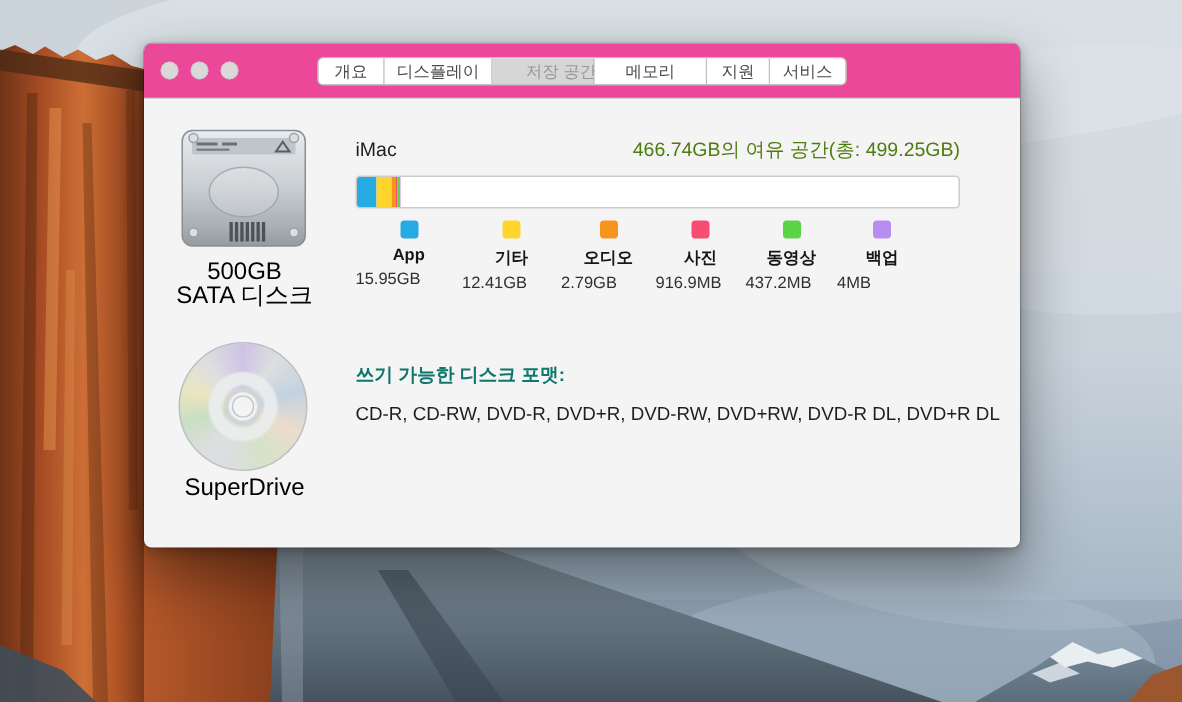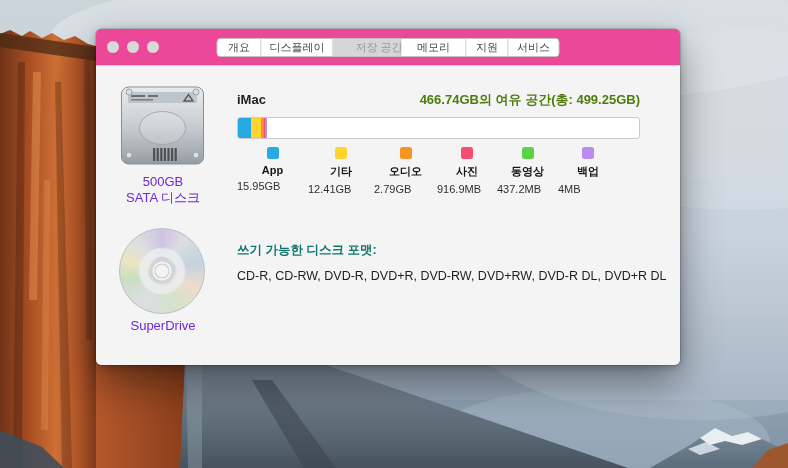--- a/index.html
+++ b/index.html
@@ -29,31 +29,31 @@
     position:absolute; top:9px; left:50%; transform:translateX(-50%);
     display:flex; height:19px; background:#fff;
     border:1px solid #c2c2c2; border-radius:4px; overflow:hidden; box-sizing:border-box;
   }
   .seg-btn {
     display:flex; align-items:center; justify-content:center;
     font-size:11px; color:#484848; background:#fff; white-space:nowrap;
     border-right:1px solid #c2c2c2; box-sizing:border-box; cursor:default;
   }
   .seg-btn:nth-child(1){ width:44px; } .seg-btn:nth-child(2){ width:72px; }
-  .seg-btn:nth-child(3){ width:68px;padding-left:24px; } .seg-btn:nth-child(4){ width:65px; }
+  .seg-btn:nth-child(3){ width:68px;padding-left:24px; } .seg-btn:nth-child(4){ width:75px; }
   .seg-btn:nth-child(5){ width:42px; } .seg-btn:nth-child(6){ width:50px; border-right:none; }
   .seg-btn.selected { background:#d6d6d6; color:#989898; }
 
   .content { position:absolute; left:0; top:37px; right:0; bottom:0; }
 
   
   .hdd-icon { position:absolute; left:24px; top:18px; width:85px; height:86px; }
   .disk-label, .sd-label {
     position:absolute; left:0; width:134px; text-align:center;
-    font-size:13px; line-height:15.5px; color:#6d28d9;
+    font-size:16px; line-height:15.5px; color:#000000;
   }
   .disk-label { top:108px; }
   .sd-label   { top:252px; }
 
   
   .disc {
     position:absolute; left:23px; top:162px; width:86px; height:86px; border-radius:50%;
     border:1px solid #bcc0c3; box-sizing:border-box; position:absolute;
     background:
       radial-gradient(circle at 50% 50%, #f0f1f2 0 9px, #d2d5d8 10px 12px, rgba(255,255,255,0) 13px),
@@ -65,21 +65,21 @@
   }
   .disc .hole {
     position:absolute; left:50%; top:50%; width:15px; height:15px;
     transform:translate(-50%,-50%); border-radius:50%;
     background:#f4f4f5; box-shadow:inset 0 0 0 1px #c6c9cc;
   }
 
   
   .device-row {
     position:absolute; left:141px; right:40px; top:25px;
-    display:flex; justify-content:space-between; align-items:baseline;font-weight:bold;
+    display:flex; justify-content:space-between; align-items:baseline;
   }
   .device-name { font-size:13px; color:#1e1e1e; }
   .free-space  { font-size:13px; color:#4d7c0f; }
 
   .bar {
     position:absolute; left:141px; top:51px; width:401px; height:20px;
     background:#fff; border:1px solid #cbcbcb; border-radius:3px;
     overflow:hidden; display:flex; box-sizing:content-box;
   }
   .bar-seg { height:100%; flex:none; }

